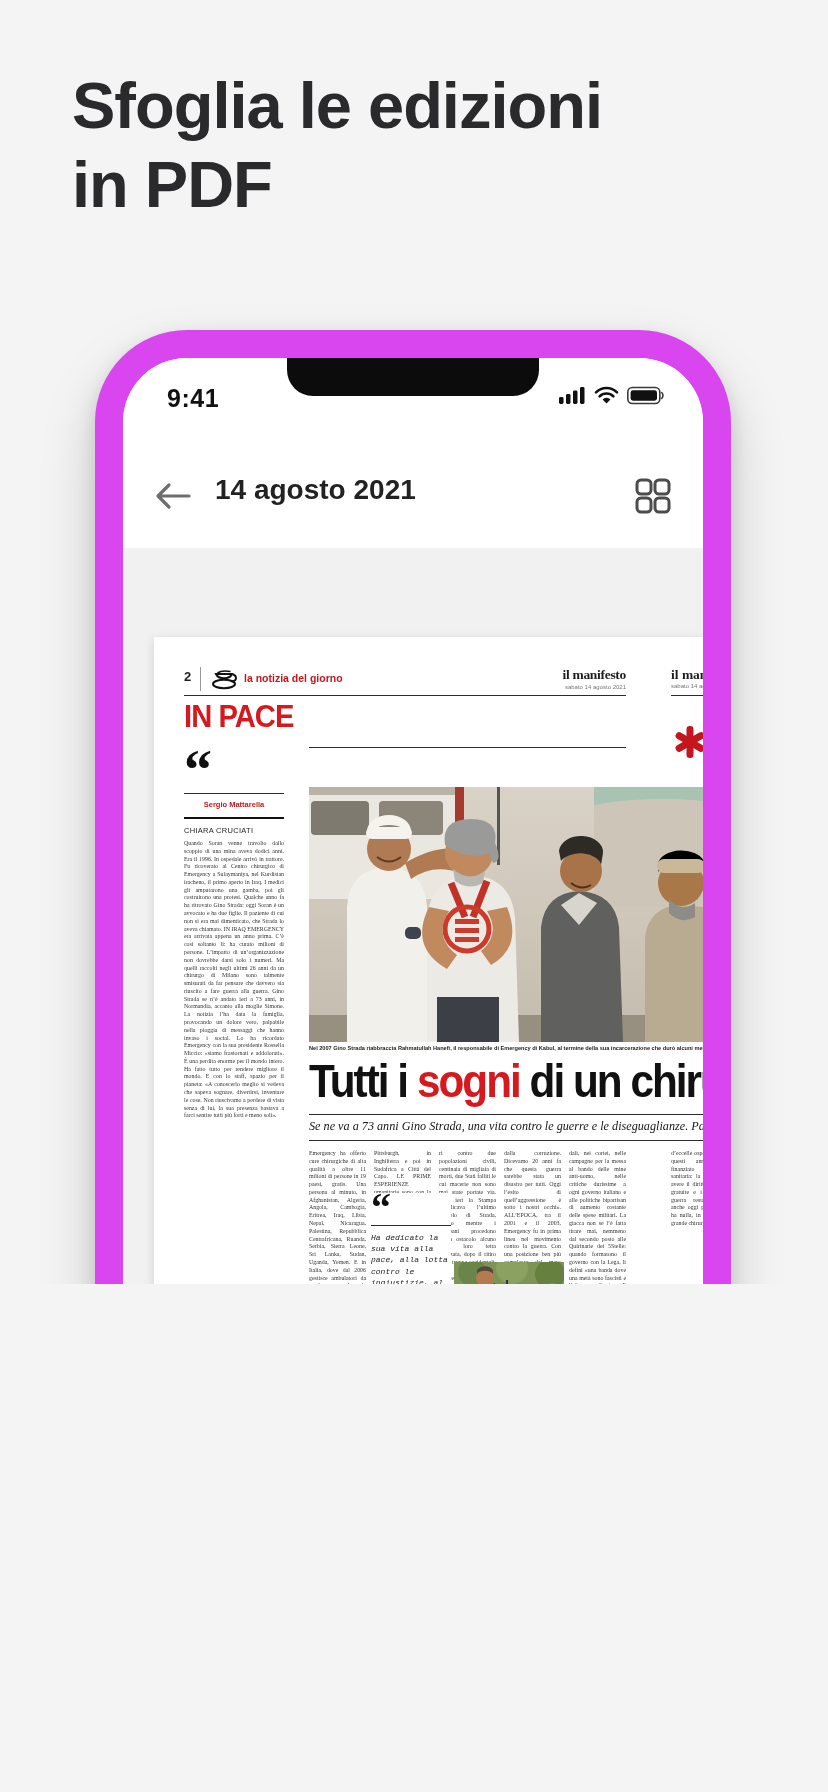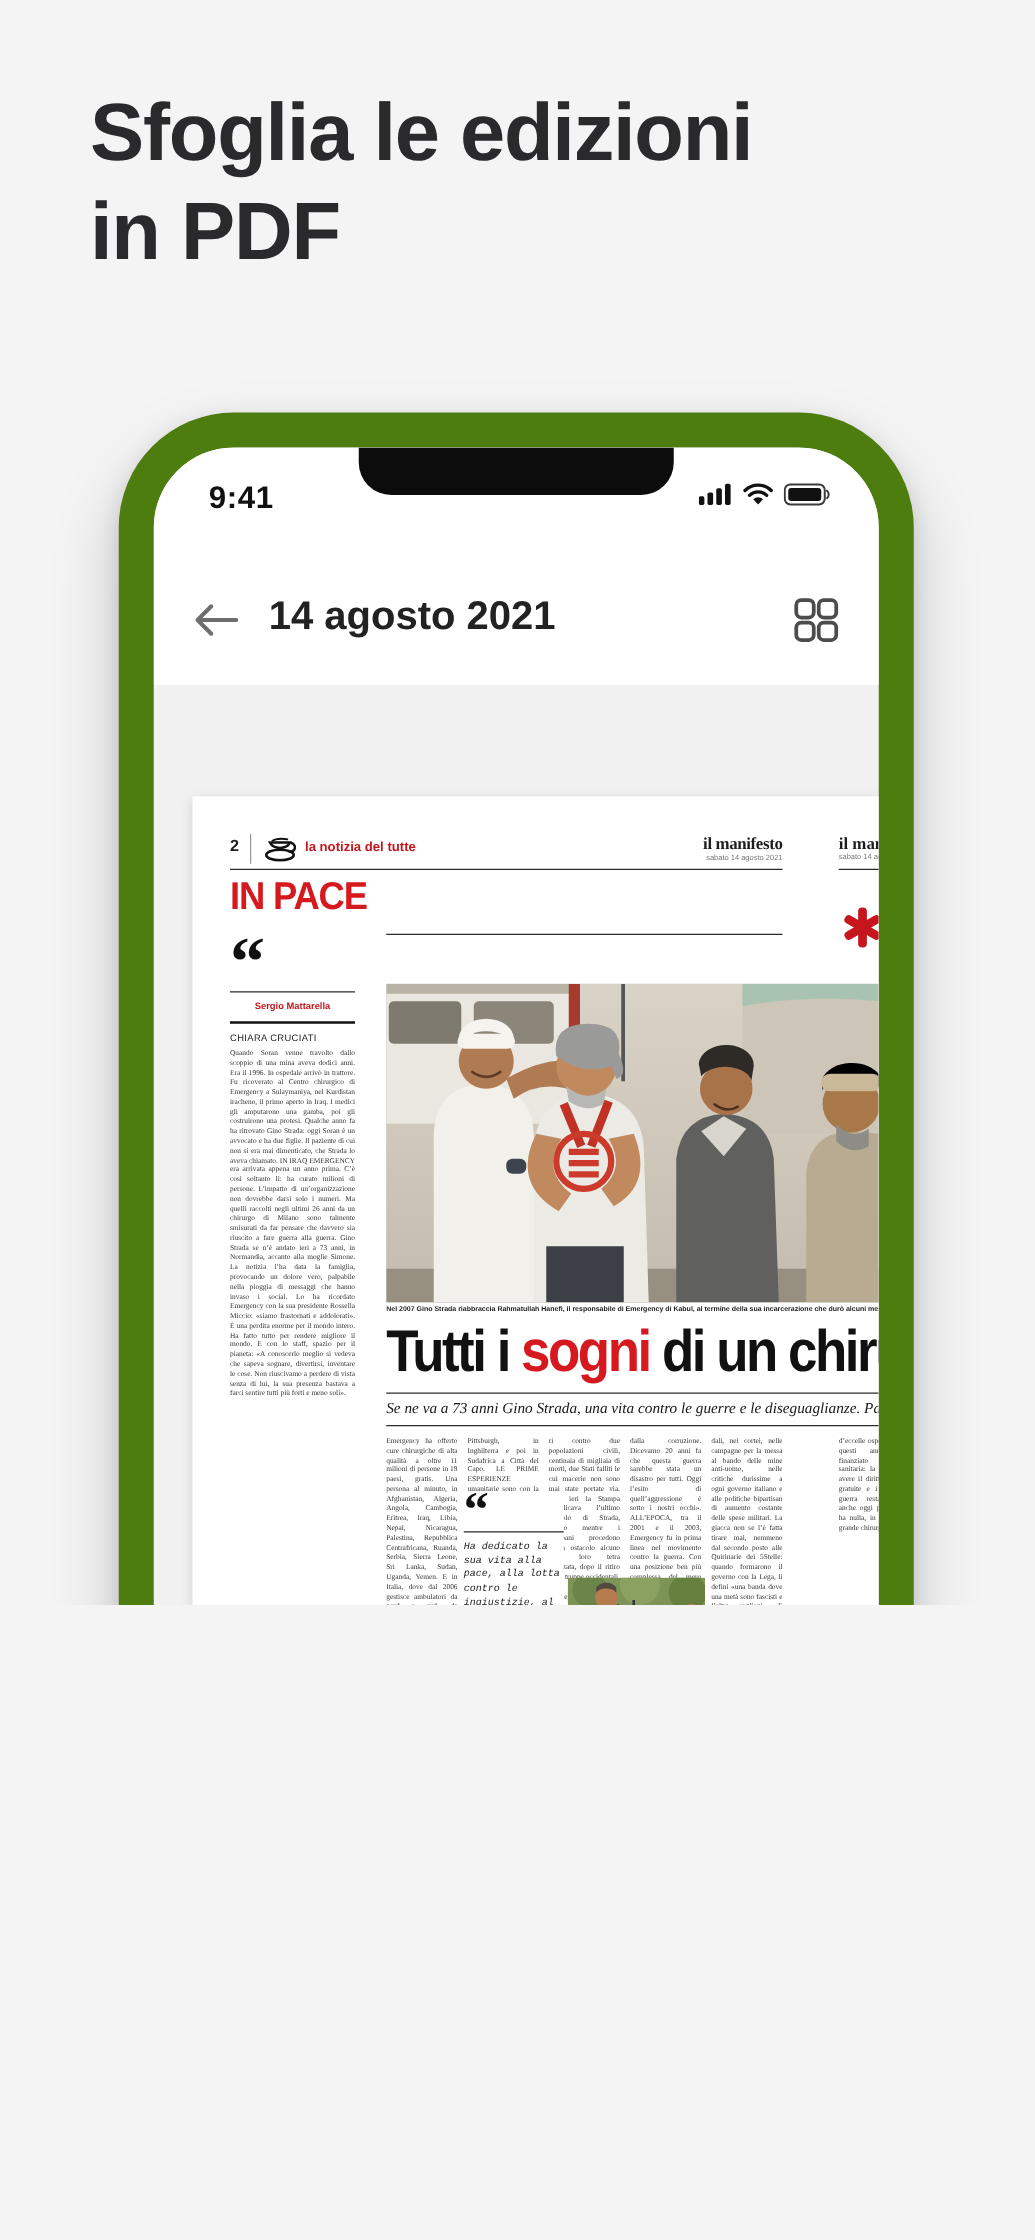--- a/index.html
+++ b/index.html
@@ -4,35 +4,35 @@
 <style>
   html,body{margin:0;padding:0;}
   body{width:828px;height:1792px;background:#f4f4f5;font-family:"Liberation Sans",sans-serif;overflow:hidden;}
   .stage{position:relative;width:828px;height:1284px;background:#f4f4f5;overflow:hidden;}
 
   
   .big-title{position:absolute;left:72px;top:66px;width:660px;font-size:65px;font-weight:800;
     color:#2a2a2c;line-height:1.22;letter-spacing:-1px;white-space:pre-line;}
 
   
-  .phone{position:absolute;left:95px;top:330px;width:636px;height:1326px;background:#4d7c0f;
+  .phone{position:absolute;left:95px;top:330px;width:636px;height:1326px;background:#d946ef;
     border-radius:92px;box-shadow:0 28px 55px rgba(0,0,0,.18), 0 6px 18px rgba(0,0,0,.12);}
   .screen{position:absolute;left:28px;top:28px;right:28px;bottom:28px;background:#f1f1f2;
     border-radius:64px;overflow:hidden;}
   .screen-top{position:absolute;left:0;top:0;right:0;height:190px;background:#ffffff;}
   .notch{position:absolute;left:50%;top:0;transform:translateX(-50%);width:252px;height:38px;
     background:#0c0c0d;border-radius:0 0 26px 26px;}
   .statusbar{position:absolute;left:0;top:0;right:0;height:64px;}
   .time{position:absolute;left:44px;top:26px;font-size:25px;font-weight:700;color:#111;letter-spacing:.5px;}
   .status-icons{position:absolute;right:38px;top:28px;display:flex;align-items:center;gap:8px;}
 
   
   .navbar{position:absolute;left:0;top:90px;right:0;height:100px;}
   .back-btn{position:absolute;left:26px;top:24px;width:48px;height:48px;display:flex;align-items:center;justify-content:center;}
-  .nav-title{position:absolute;left:92px;top:26px;font-size:32px;font-weight:700;color:#222;}
+  .nav-title{position:absolute;left:92px;top:26px;font-size:28px;font-weight:700;color:#222;}
   .grid-btn{position:absolute;right:28px;top:26px;width:44px;height:44px;display:flex;align-items:center;justify-content:center;}
 
   
   .pager{position:absolute;left:0;right:0;top:1212px;text-align:right;font-size:27px;color:#525252;}
 
   
   .paper{position:absolute;left:31px;top:279px;width:549px;height:675px;background:#ffffff;
     box-shadow:0 3px 10px rgba(0,0,0,.14);overflow:hidden;color:#1d1d1d;}
   .np-head{position:absolute;left:30px;top:30px;width:442px;height:26px;}
   .np-pageno{position:absolute;left:0;top:2px;font-size:13px;font-weight:700;}
@@ -158,21 +158,21 @@
           <div class="np-pageno">2</div>
           <div class="np-head-div"></div>
           <div class="np-cup">
             <svg width="30" height="26" viewBox="0 0 30 26">
               <ellipse cx="14" cy="19" rx="11" ry="4.2" fill="none" stroke="#111" stroke-width="2"></ellipse>
               <path d="M6 9 a8.5 6.5 0 0 0 16 0 Z" fill="none" stroke="#111" stroke-width="2"></path>
               <path d="M22.5 9.5 a3.4 3.4 0 1 1 -1.5 6.4" fill="none" stroke="#111" stroke-width="2"></path>
               <path d="M7.5 8 q4 -3 13 -1.5" fill="none" stroke="#111" stroke-width="1.6"></path>
             </svg>
           </div>
-          <div class="np-section">la notizia del tutte</div>
+          <div class="np-section">la notizia del giorno</div>
           <div class="np-mast">
             <div class="m1">il manifesto</div>
             <div class="m2">sabato 14 agosto 2021</div>
           </div>
         </div>
         <div class="np-rule-head"></div>
 
         <div class="p3-head">
           <div class="m1">il manifesto</div>
           <div class="m2">sabato 14 agosto 2021</div>

